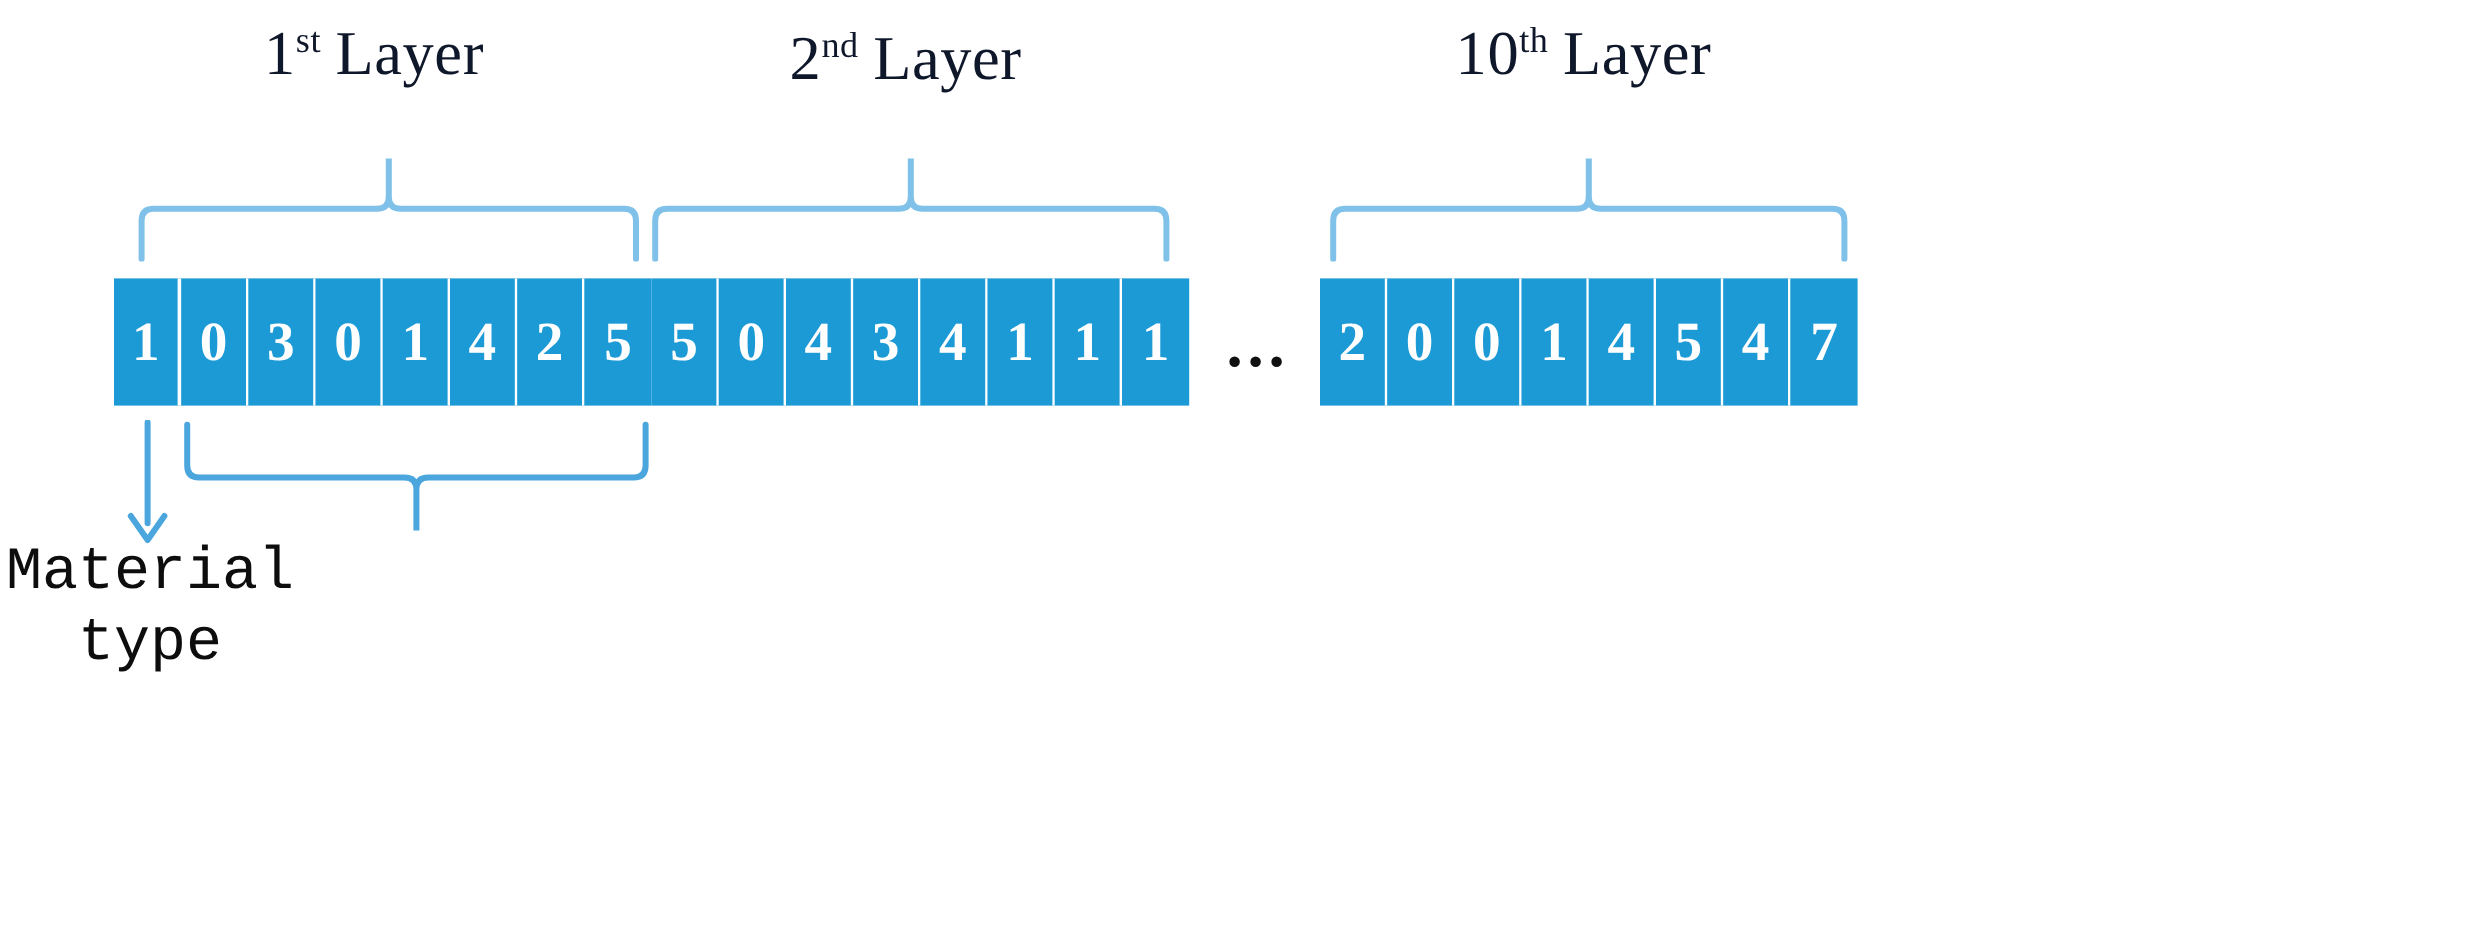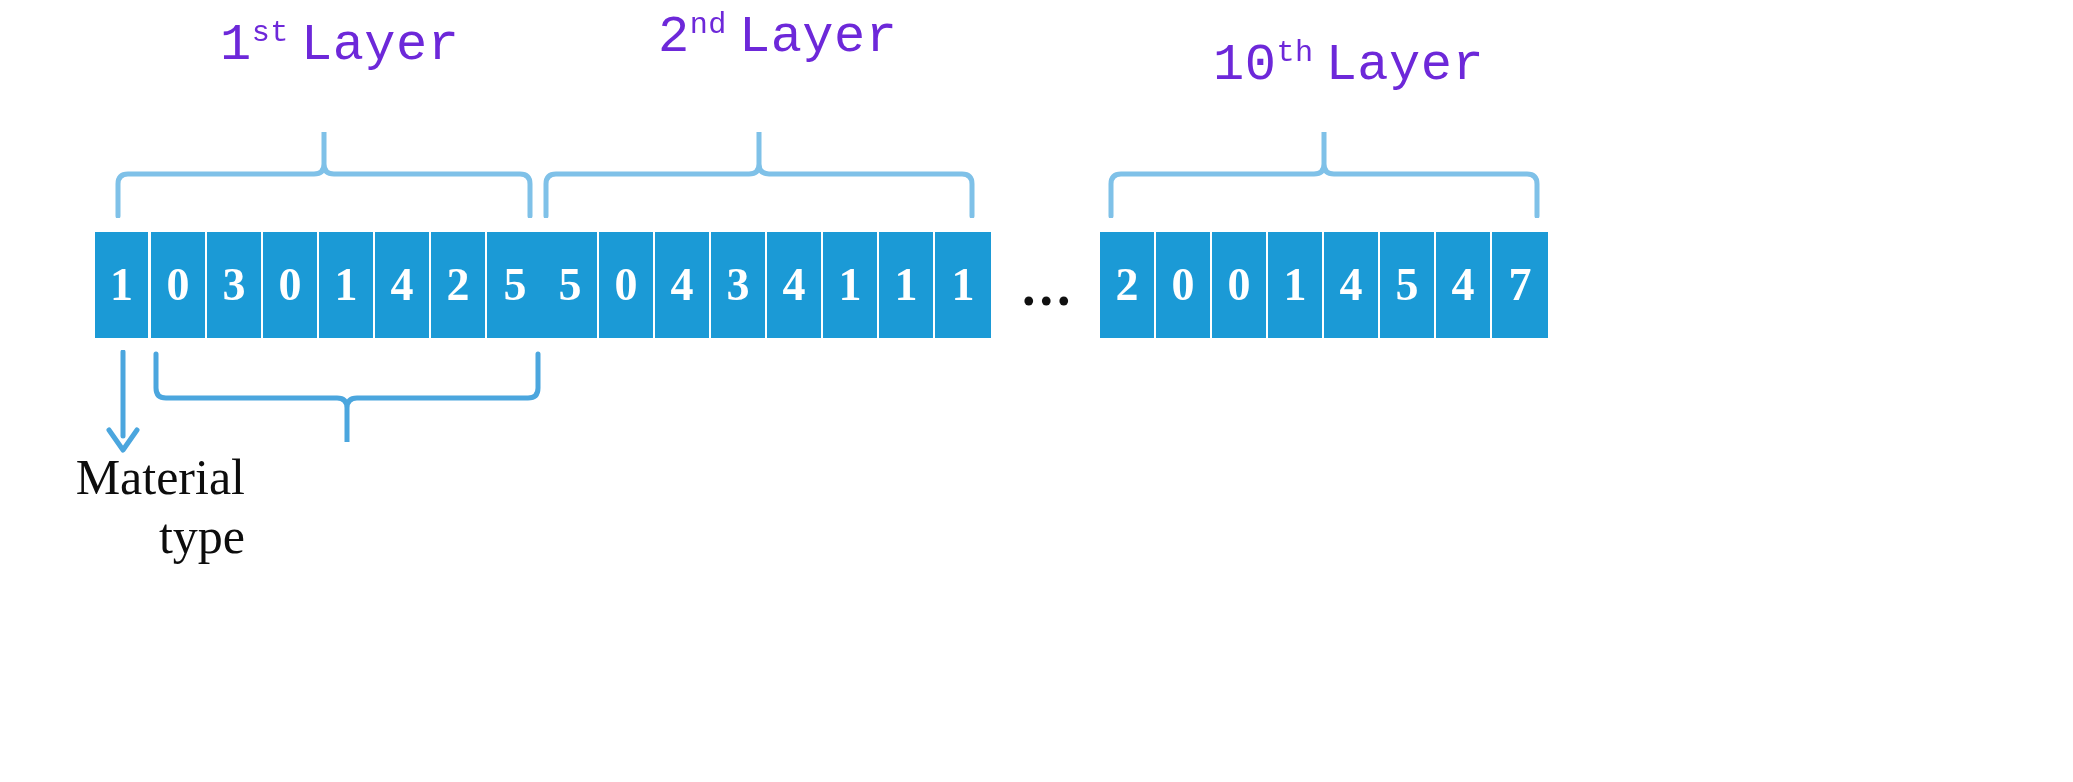--- a/index.html
+++ b/index.html
@@ -8,23 +8,23 @@
     background:#ffffff;
     font-family:"Liberation Serif", serif;
     overflow:hidden;
     position:relative;
   }
   .stage{position:absolute;left:0;top:0;width:2073px;height:782px;}
 
   
   .layer-title{
     position:absolute;
-    font-family:Liberation Mono, monospace;
+    font-family:Liberation Serif, serif;
     font-size:52px;
-    color:#6d28d9;
+    color:#0f172a;
     white-space:nowrap;
     line-height:1;
     letter-spacing:0.5px;
   }
   .layer-title sup{
     font-size:0.58em;
     vertical-align:super;
     line-height:0;
   }
   .layer-title .sp{display:inline-block;width:12px;}
@@ -58,43 +58,43 @@
     letter-spacing:4px;
     line-height:1;
   }
 
   
   .brace{position:absolute;}
 
   
   .annot{
     position:absolute;
-    font-family:Liberation Serif, serif;
+    font-family:Liberation Mono, monospace;
     font-size:50px;
     color:#0d0d0d;
     line-height:1.18;
-    text-align:right;
+    text-align:center;
     white-space:pre-line;
   }
   .annot.single{white-space:nowrap;}
 </style>
 </head>
 <body>
 
 <div class="stage">
 
   <div class="layer-title" style="left:220px; top:20px;">
     <span>1</span><sup>st</sup><span class="sp"></span><span>Layer</span>
   </div>
 
-  <div class="layer-title" style="left:658px; top:12px;">
+  <div class="layer-title" style="left:658px; top:24px;">
     <span>2</span><sup>nd</sup><span class="sp"></span><span>Layer</span>
   </div>
 
-  <div class="layer-title" style="left:1213px; top:20px;margin-top:20px;">
+  <div class="layer-title" style="left:1213px; top:20px;">
     <span>10</span><sup>th</sup><span class="sp"></span><span>Layer</span>
   </div>
 
   <svg class="brace" style="left:110px; top:128px;" width="430" height="90" viewBox="0 0 430 90">
     <path d="M 8,88 L 8,56 Q 8,46 18,46 L 204,46 Q 214,46 214,36 L 214,4 L 214,36 Q 214,46 224,46 L 410,46 Q 420,46 420,56 L 420,88" fill="none" stroke="#7FC1E8" stroke-width="5" stroke-linecap="round"></path>
   </svg>
 
   <svg class="brace" style="left:538px; top:128px;" width="444" height="90" viewBox="0 0 444 90">
     <path d="M 8,88 L 8,56 Q 8,46 18,46 L 211,46 Q 221,46 221,36 L 221,4 L 221,36 Q 221,46 231,46 L 424,46 Q 434,46 434,56 L 434,88" fill="none" stroke="#7FC1E8" stroke-width="5" stroke-linecap="round"></path>
   </svg>

